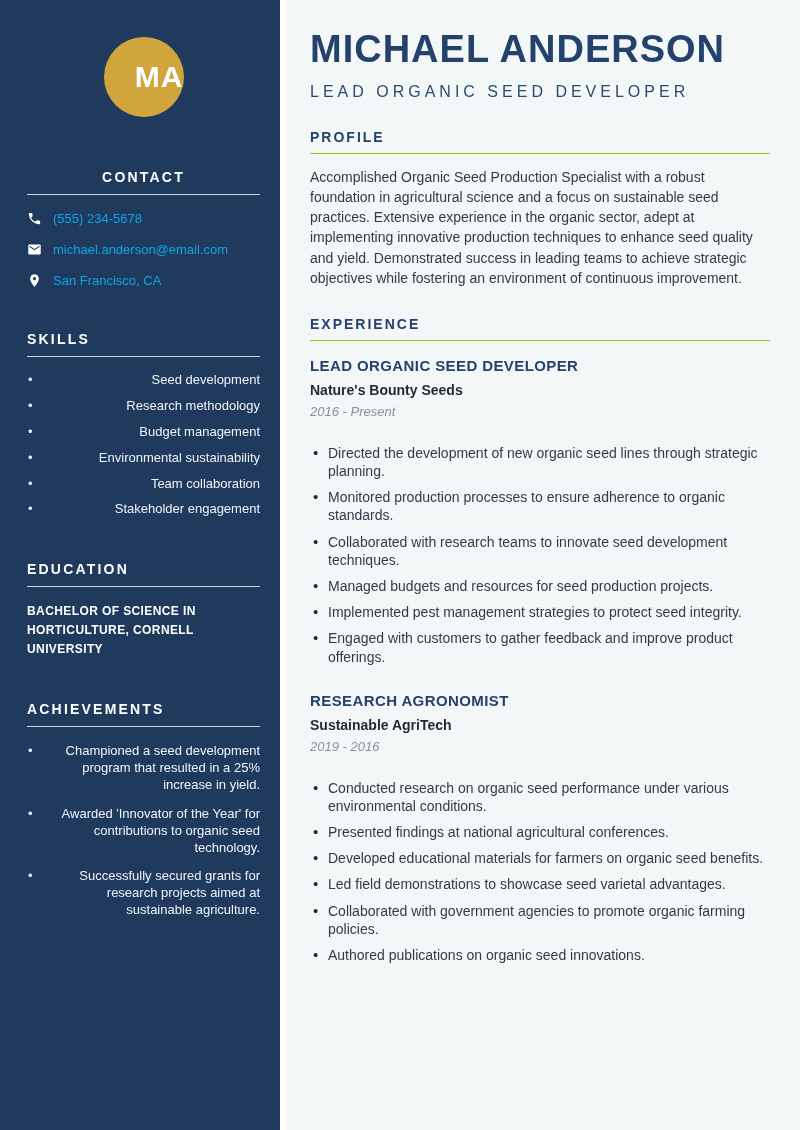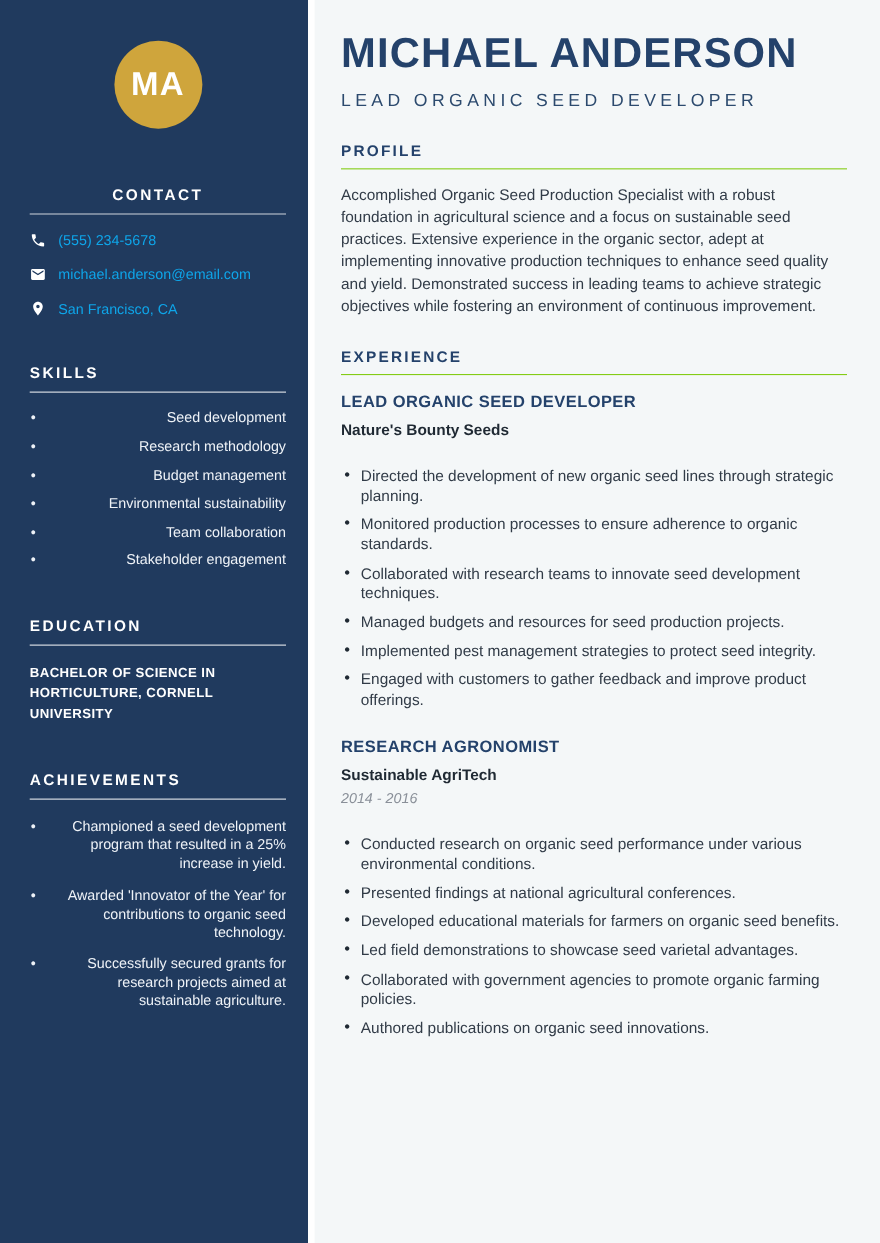--- a/index.html
+++ b/index.html
@@ -15,21 +15,21 @@
   .sidebar {
     width: 280px; flex-shrink: 0;
     background: #203a5e;
     color: #e9eef5;
     padding: 37px 20px 30px 27px;
   }
   .avatar {
     width: 80px; height: 80px; border-radius: 50%;
     background: #cfa53c;
     margin: 0 auto;
-    display: flex; align-items: center; justify-content: center;
+    display: flex; align-items: center; justify-content: flex-end;
   }
   .avatar-initials {
     color: #ffffff; font-weight: bold; font-size: 30px; letter-spacing: 1px;
   }
   .side-section { margin-top: 43px; }
   .side-section.first { margin-top: 52px; text-align: center; }
   .side-header {
     margin: 0; color: #ffffff;
     font-size: 14px; font-weight: bold; letter-spacing: 2.2px;
     padding-bottom: 9px;
@@ -167,34 +167,35 @@
       <h3 class="main-header">PROFILE</h3>
       <p class="profile-text">Accomplished Organic Seed Production Specialist with a robust foundation in agricultural science and a focus on sustainable seed practices. Extensive experience in the organic sector, adept at implementing innovative production techniques to enhance seed quality and yield. Demonstrated success in leading teams to achieve strategic objectives while fostering an environment of continuous improvement.</p>
     </section>
 
     <section>
       <h3 class="main-header">EXPERIENCE</h3>
 
       <div class="job">
         <h4 class="job-title">LEAD ORGANIC SEED DEVELOPER</h4>
         <div class="company">Nature's Bounty Seeds</div>
+        <div class="dates">2016 - Present</div>
         <ul class="job-bullets">
           <li>Directed the development of new organic seed lines through strategic planning.</li>
           <li>Monitored production processes to ensure adherence to organic standards.</li>
           <li>Collaborated with research teams to innovate seed development techniques.</li>
           <li>Managed budgets and resources for seed production projects.</li>
           <li>Implemented pest management strategies to protect seed integrity.</li>
           <li>Engaged with customers to gather feedback and improve product offerings.</li>
         </ul>
       </div>
 
       <div class="job">
         <h4 class="job-title">RESEARCH AGRONOMIST</h4>
         <div class="company">Sustainable AgriTech</div>
-        <div class="dates">2014 - 2016</div>
+        <div class="dates">2019 - 2016</div>
         <ul class="job-bullets">
           <li>Conducted research on organic seed performance under various environmental conditions.</li>
           <li>Presented findings at national agricultural conferences.</li>
           <li>Developed educational materials for farmers on organic seed benefits.</li>
           <li>Led field demonstrations to showcase seed varietal advantages.</li>
           <li>Collaborated with government agencies to promote organic farming policies.</li>
           <li>Authored publications on organic seed innovations.</li>
         </ul>
       </div>
 

